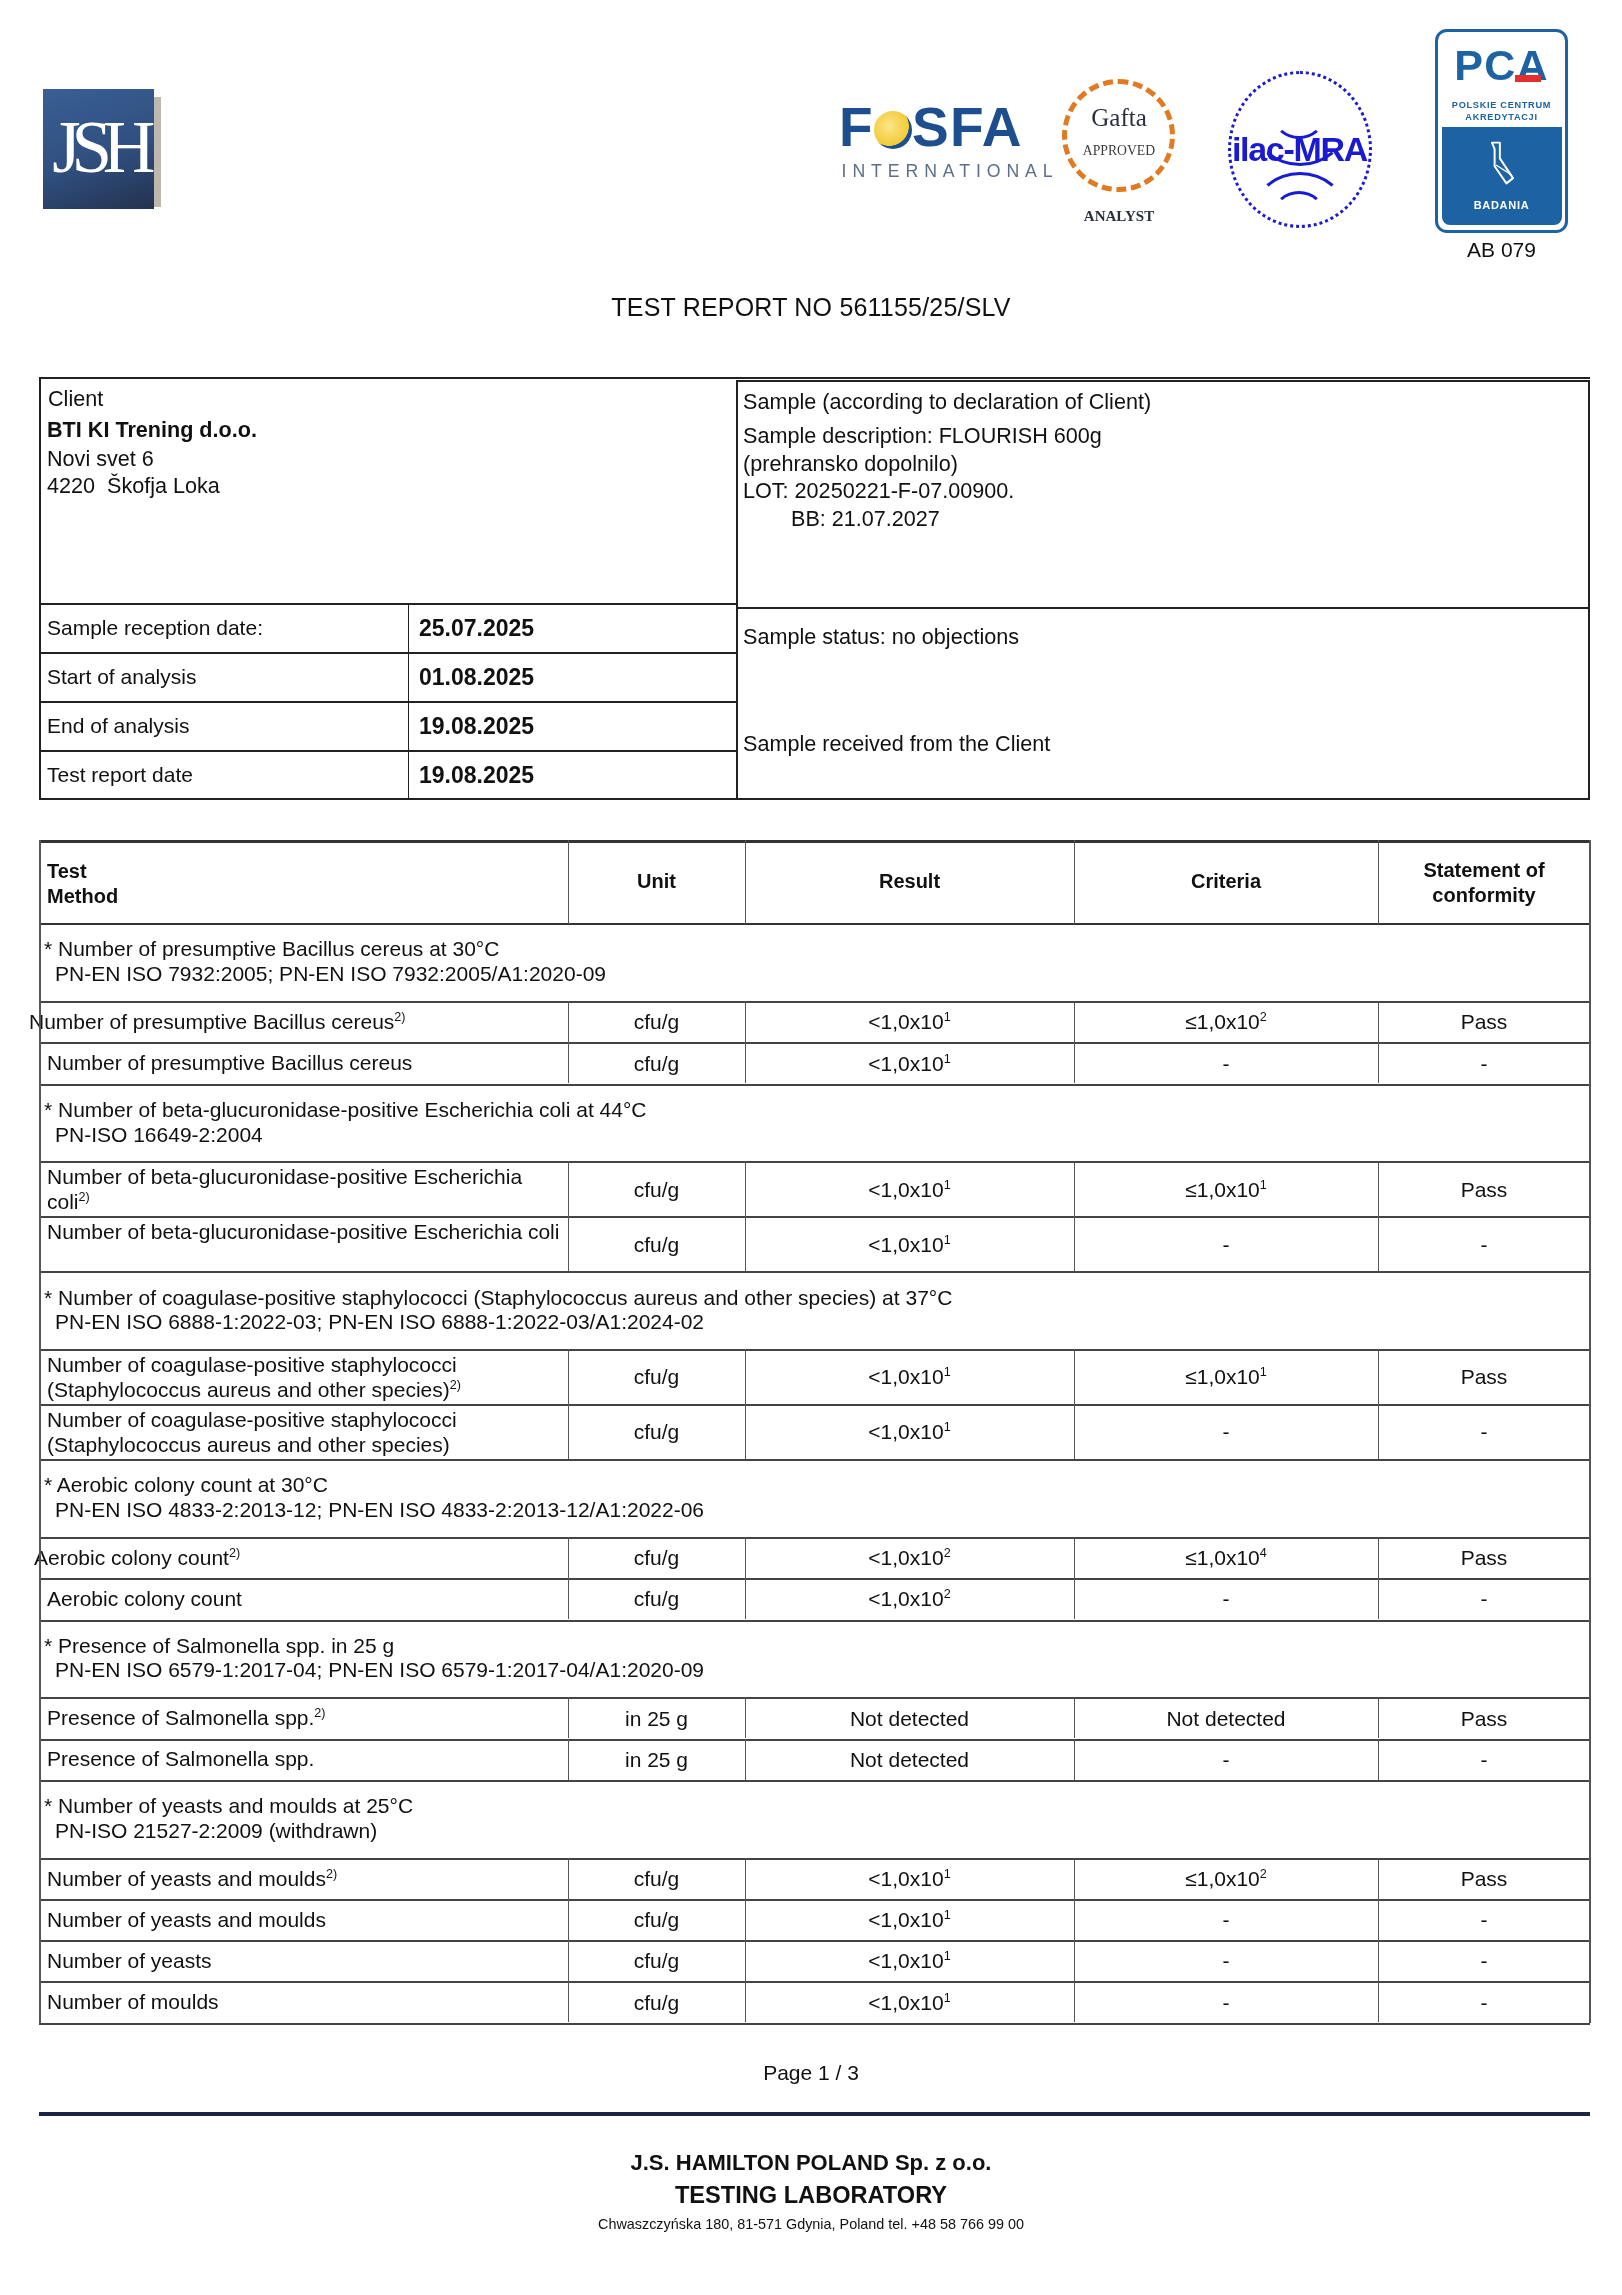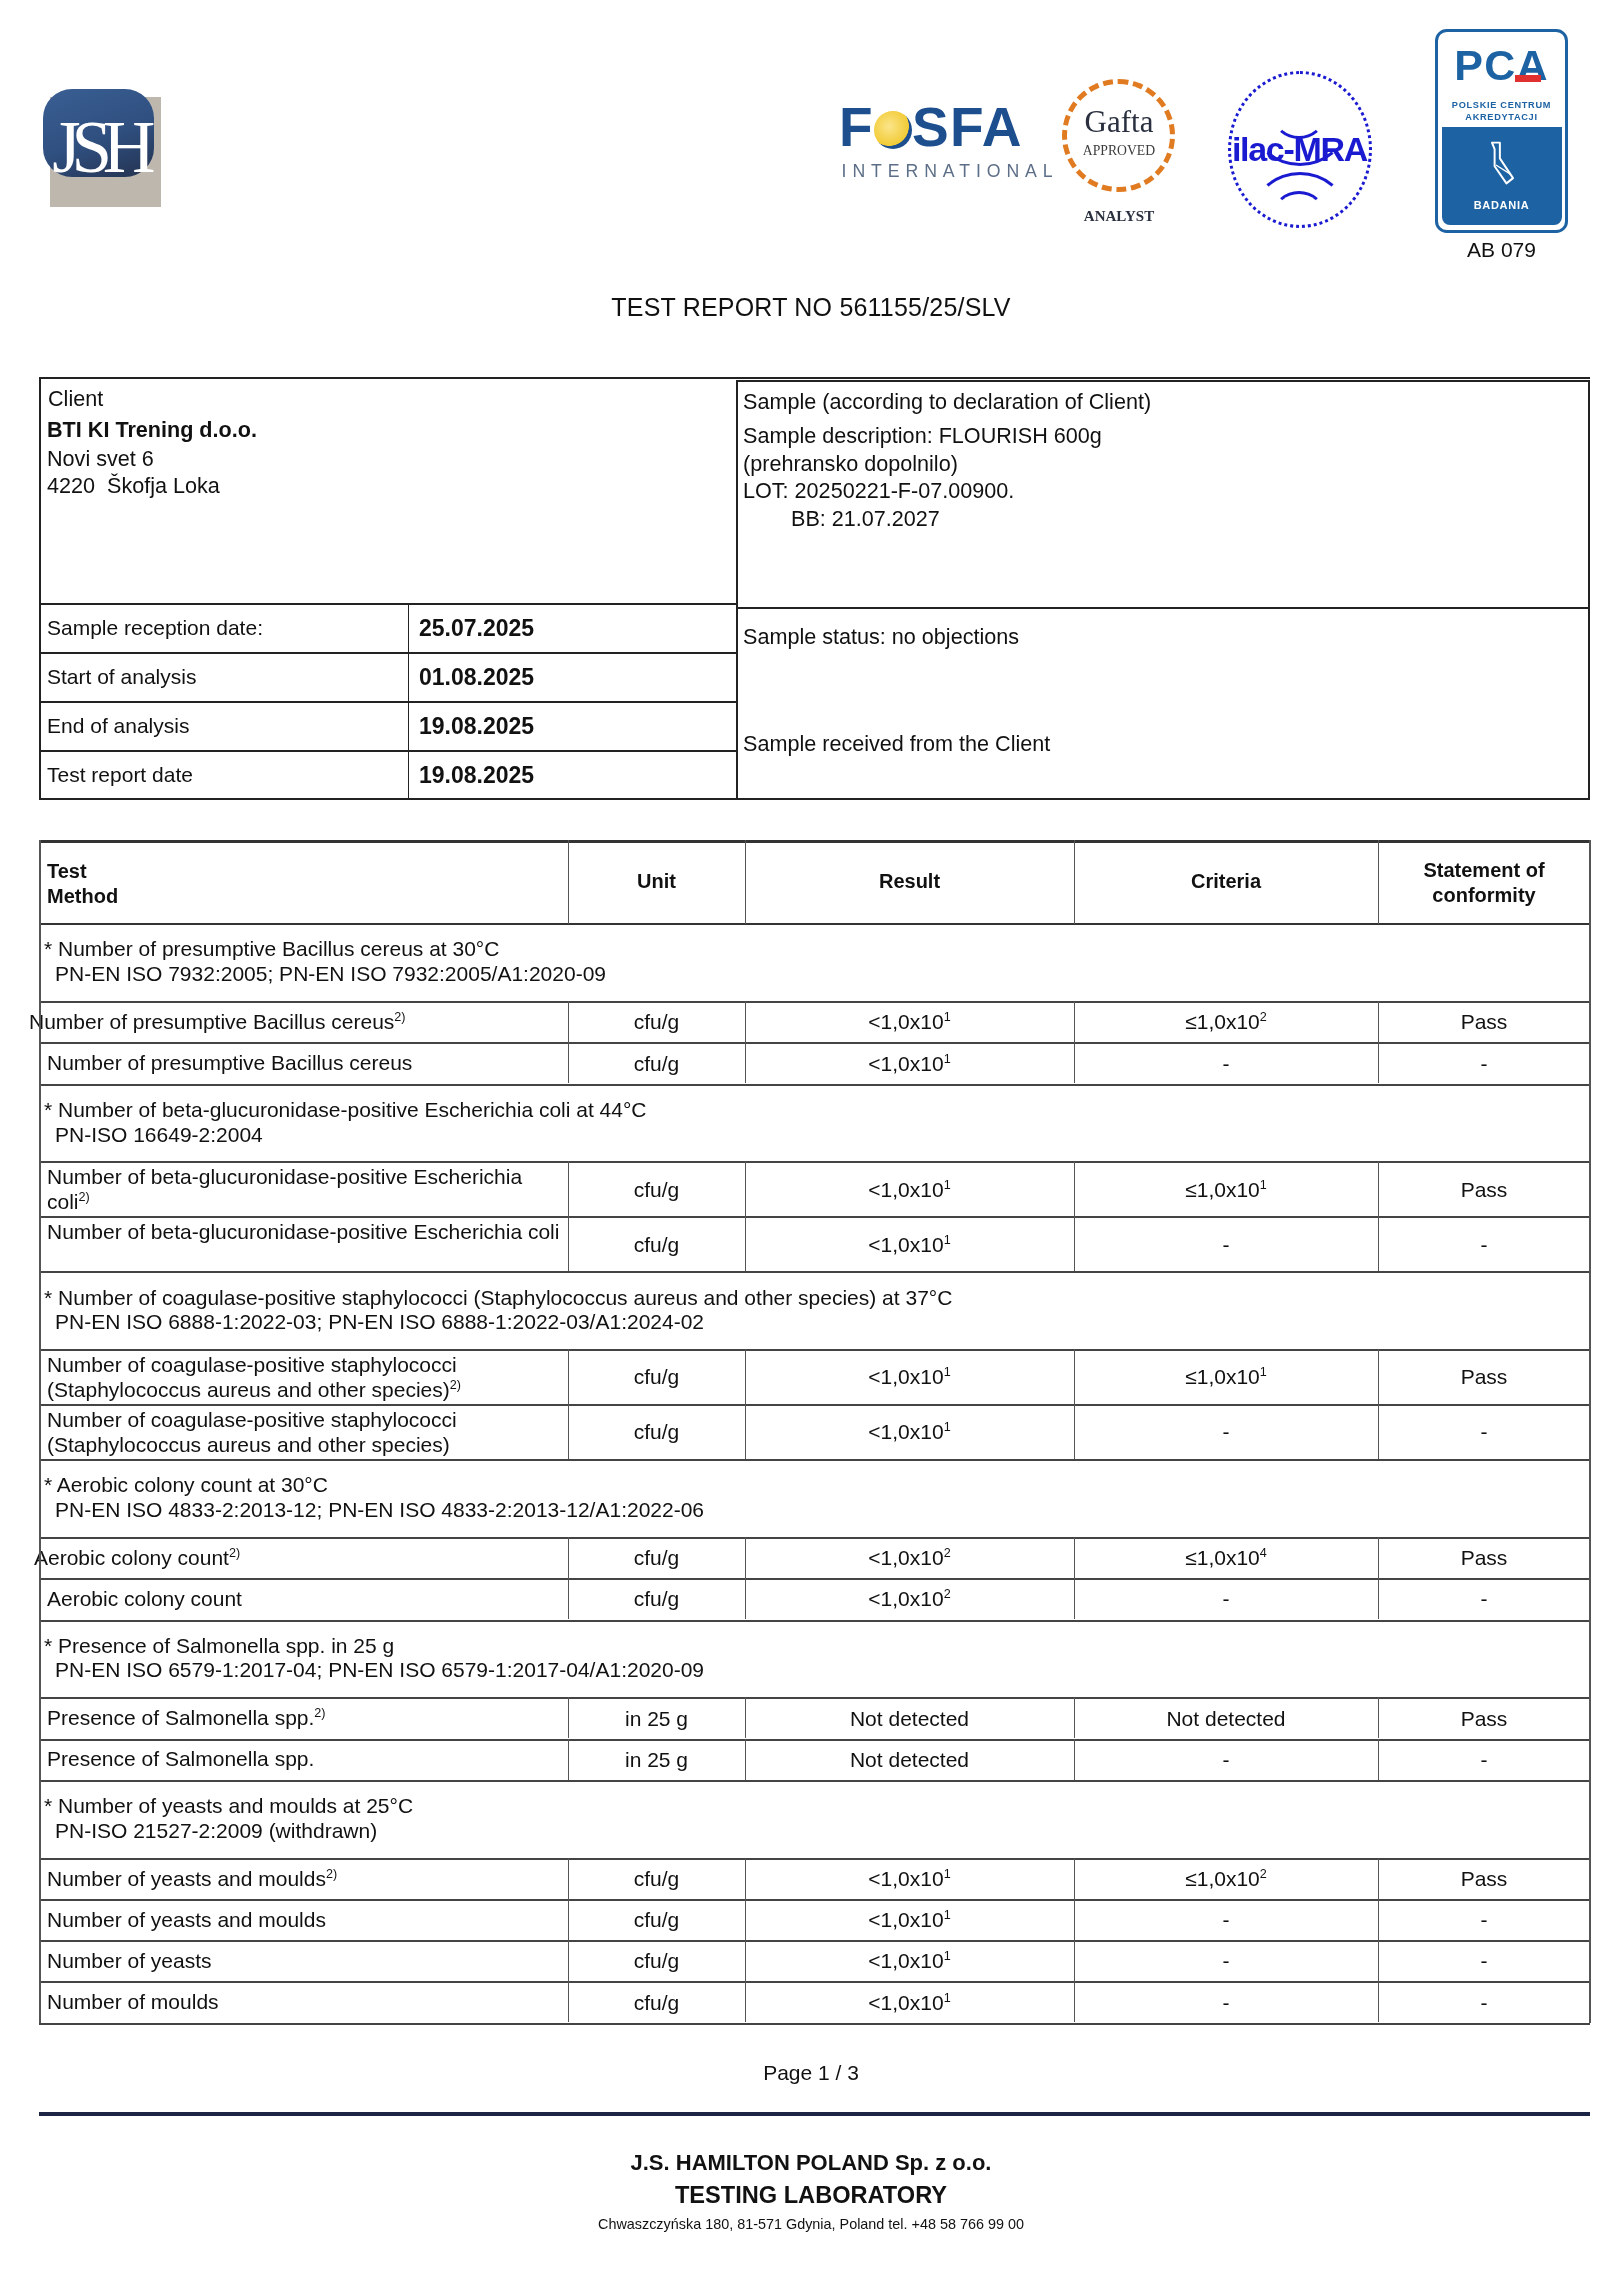--- a/index.html
+++ b/index.html
@@ -3,38 +3,38 @@
 <meta charset="utf-8">
 <style>
   html, body { margin:0; padding:0; background:#ffffff; }
   body { width:1622px; height:2295px; position:relative; overflow:hidden;
          font-family:"Liberation Sans", "DejaVu Sans", sans-serif; color:#111; }
   .abs { position:absolute; }
 
   
   #hamilton-logo { left:43px; top:89px; width:602px; height:122px; }
   .jsh-shadow { position:absolute; left:6.5px; top:7.9px; width:111px; height:110px; background:#bdb7ae; }
-  .jsh-box { position:absolute; left:0; top:0; width:111px; height:88px;
-             background:linear-gradient(160deg,#3a5f94 0%,#2f4f7f 55%,#24324f 100%);border-radius:29px; }
+  .jsh-box { position:absolute; left:0; top:0; width:111px; height:120px;
+             background:linear-gradient(160deg,#3a5f94 0%,#2f4f7f 55%,#24324f 100%); }
   .jsh-letters { position:absolute; left:9.2px; top:15.7px; width:98px; height:85px;
                  font-family:"Liberation Serif","DejaVu Serif",serif; color:#fff; font-size:73px; line-height:85px; letter-spacing:-9.2px; }
   .hamilton-word { position:absolute; left:144px; top:22px; font-family:"Liberation Serif","DejaVu Serif",serif;
                    font-size:77px; line-height:79px; color:#2a2e3b; letter-spacing:3.3px; }
 
   #fosfa-logo { left:839px; top:98px; width:209px; height:92px; }
   .fosfa-word { position:absolute; left:0; top:0; font-size:55px; font-weight:bold; color:#1d4f8f; line-height:59px; letter-spacing:1.3px; }
   .fosfa-globe { display:inline-block; width:38px; height:38px; border-radius:50%;
                  background:radial-gradient(circle at 40% 40%,#fbe58a 0%,#f2cb36 60%,#1d4f8f 62%); vertical-align:-2.6px; }
   .fosfa-sub { position:absolute; left:2.6px; top:63px; font-size:17.7px; color:#5d6f88; letter-spacing:5.9px; }
 
   #gafta-logo { left:1057px; top:71px; width:131px; height:164px; }
   .gafta-ring { position:absolute; left:5.2px; top:7.9px; width:113px; height:113px; border-radius:50%;
                 border:5.9px dashed #e07b22; box-sizing:border-box; }
   .gafta-word { position:absolute; left:0; top:33px; width:124px; text-align:center; font-family:"Liberation Serif","DejaVu Serif",serif;
-                font-size:31px; color:#2a3040; }
+                font-size:25px; color:#2a3040; }
   .gafta-approved { position:absolute; left:0; top:72px; width:124px; text-align:center; font-family:"Liberation Serif","DejaVu Serif",serif;
                     font-size:13.7px; color:#3c3c3c; }
   .gafta-analyst { position:absolute; left:0; top:137px; width:124px; text-align:center; font-family:"Liberation Serif","DejaVu Serif",serif;
                    font-size:15px; font-weight:bold; color:#2a3040; }
 
   #ilac-logo { left:1221px; top:67px; width:157px; height:164px; }
   .ilac-ring { position:absolute; left:6.5px; top:3.9px; width:144px; height:157px; border-radius:50%;
                border:3.9px dotted #1a1ad0; box-sizing:border-box; }
   .ilac-arc { position:absolute; border:3.9px solid #1a1ad0; border-radius:50%; box-sizing:border-box; }
   .ilac-text { position:absolute; left:0; top:63px; width:157px; text-align:center; font-size:34px; font-weight:bold;

